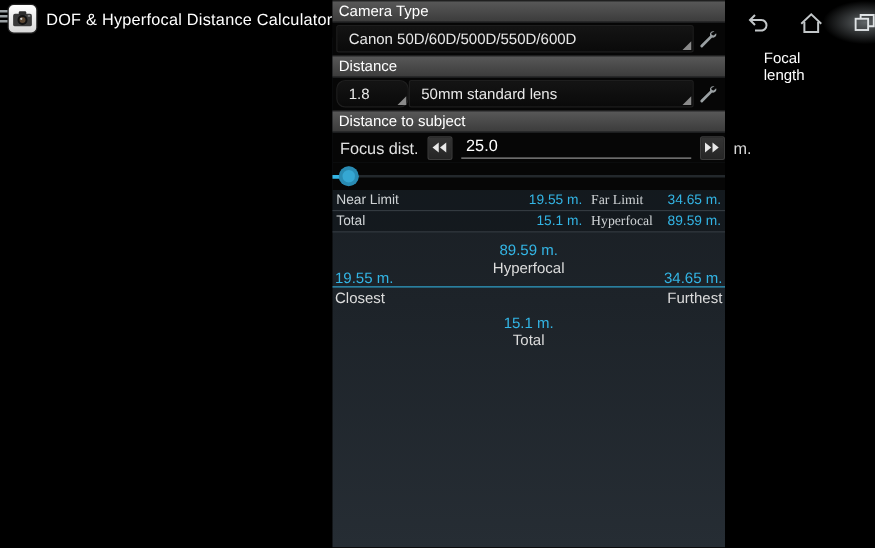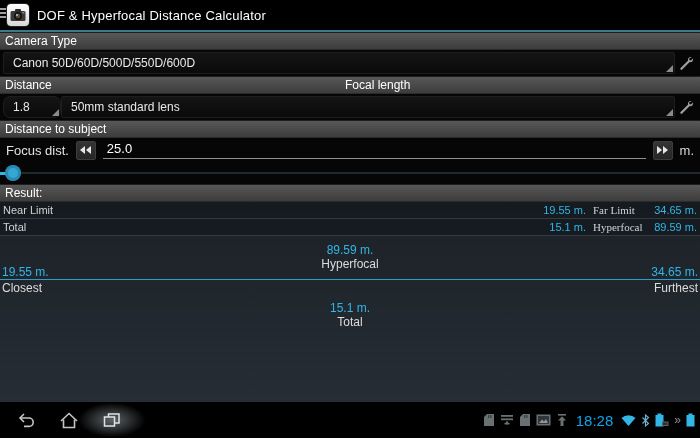--- a/index.html
+++ b/index.html
@@ -1,18 +1,18 @@
 <!DOCTYPE html>
 <html><head>
 <meta charset="utf-8">
 <style>
   * { box-sizing: border-box; margin: 0; padding: 0; }
   html,body { width:700px; height:438px; background:#000; overflow:hidden;
               font-family:"Liberation Sans", sans-serif; }
-  .screen { width:700px; height:438px; display:flex; flex-direction:column; background:#000; }
+  .screen { width:700px; height:438px; display:flex; flex-direction:row; background:#000; }
 
   
   .actionbar { height:30px; background:#000; display:flex; align-items:center; position:relative; flex:none; }
   .menu-lines { position:absolute; left:-1px; top:8px; width:7px; display:flex; flex-direction:column; gap:2px; }
   .menu-lines i { display:block; height:2px; background:#9aa0a3; }
   .app-icon { width:22px; height:22px; margin-left:7px; border-radius:4px;
               background:linear-gradient(#ffffff,#d8d8d8); display:flex; align-items:center; justify-content:center;
               box-shadow:0 0 0 1px #222; }
   .app-title { color:#fff; font-size:13px; margin-left:8px; letter-spacing:.2px; }
   .ab-divider { height:2px; background:#3c7a8e; flex:none; }
@@ -172,23 +172,20 @@
       </div>
       <span class="unit">m.</span>
     </div>
 
     <div class="slider-row">
       <div class="slider-track"></div>
       <div class="slider-fill"></div>
       <div class="slider-thumb"></div>
     </div>
 
-    <div class="sec-hdr">
-      <span>Result:</span>
-    </div>
 
     <div class="res-rows">
       <div class="res-row">
         <span class="res-l1">Near Limit</span>
         <span class="res-v1">19.55 m.</span>
         <span class="res-l2">Far Limit</span>
         <span class="res-v2">34.65 m.</span>
       </div>
       <div class="res-row">
         <span class="res-l1">Total</span>

